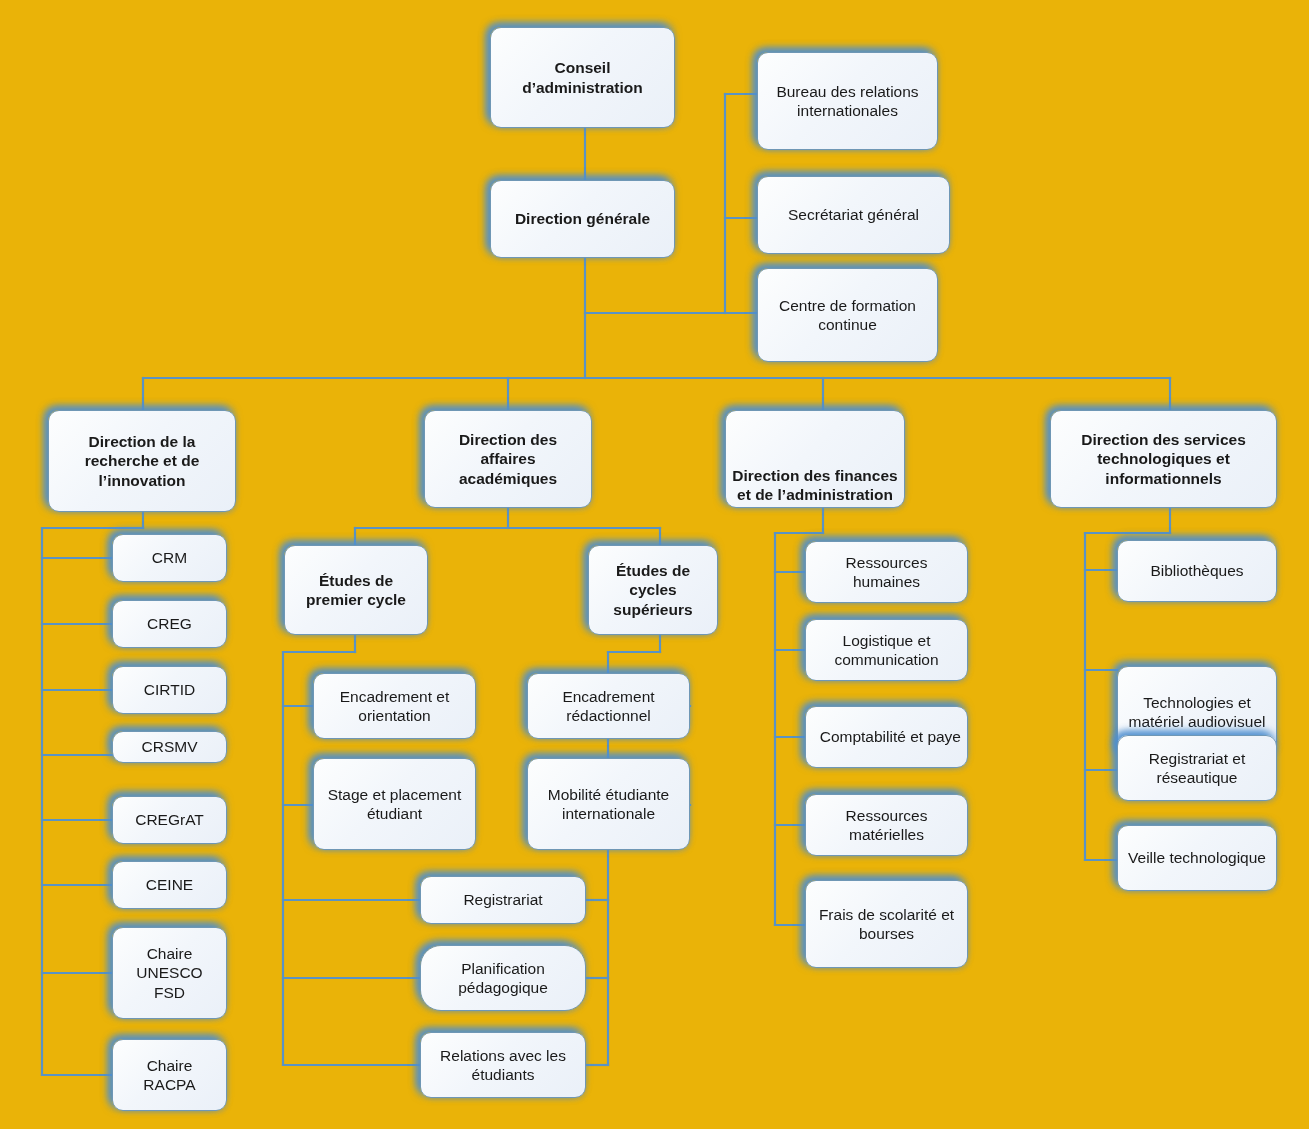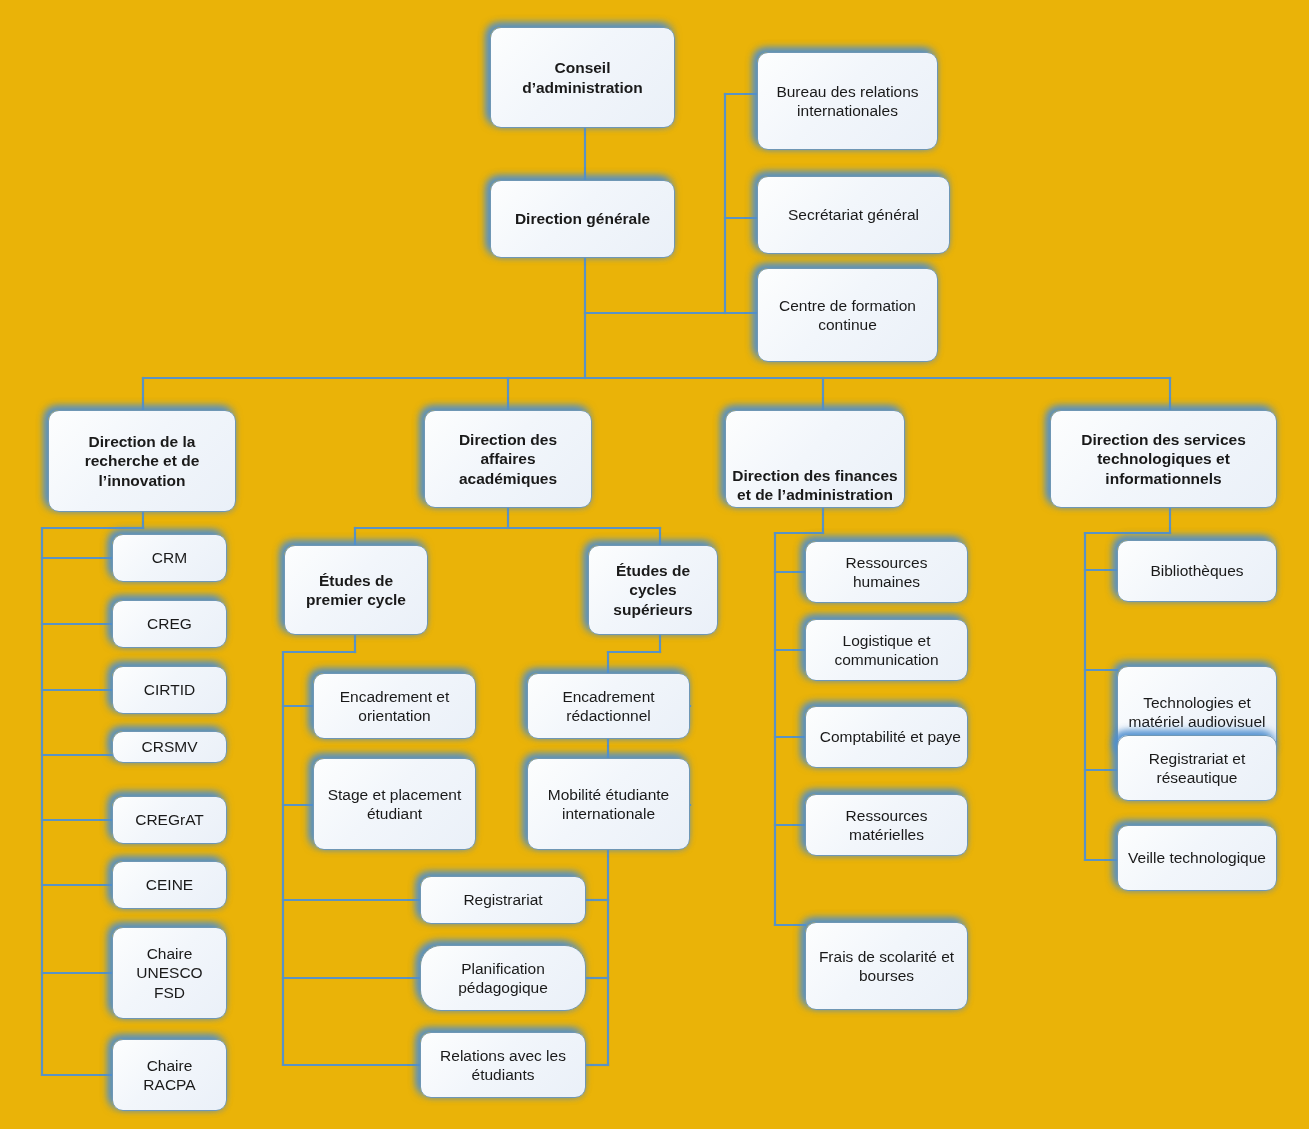--- a/index.html
+++ b/index.html
@@ -229,21 +229,21 @@
   </div>
   <div class="node" style="left:805px; top:619px; width:163px; height:62px;">
     <span>Logistique et communication</span>
   </div>
   <div class="node" style="left:805px; top:706px; width:163px; height:62px;text-align:right;">
     <span>Comptabilité et paye</span>
   </div>
   <div class="node" style="left:805px; top:794px; width:163px; height:62px;">
     <span>Ressources matérielles</span>
   </div>
-  <div class="node" style="left:805px; top:922px; width:163px; height:88px;">
+  <div class="node" style="left:805px; top:880px; width:163px; height:88px;">
     <span>Frais de scolarité et bourses</span>
   </div>
 
   <div class="node" style="left:1117px; top:540px; width:160px; height:62px;">
     <span>Bibliothèques</span>
   </div>
   <div class="node" style="left:1117px; top:622px; width:160px; height:92px;margin-top:44px;">
     <span>Technologies et matériel audiovisuel</span>
   </div>
   <div class="node" style="left:1117px; top:735px; width:160px; height:66px;">

